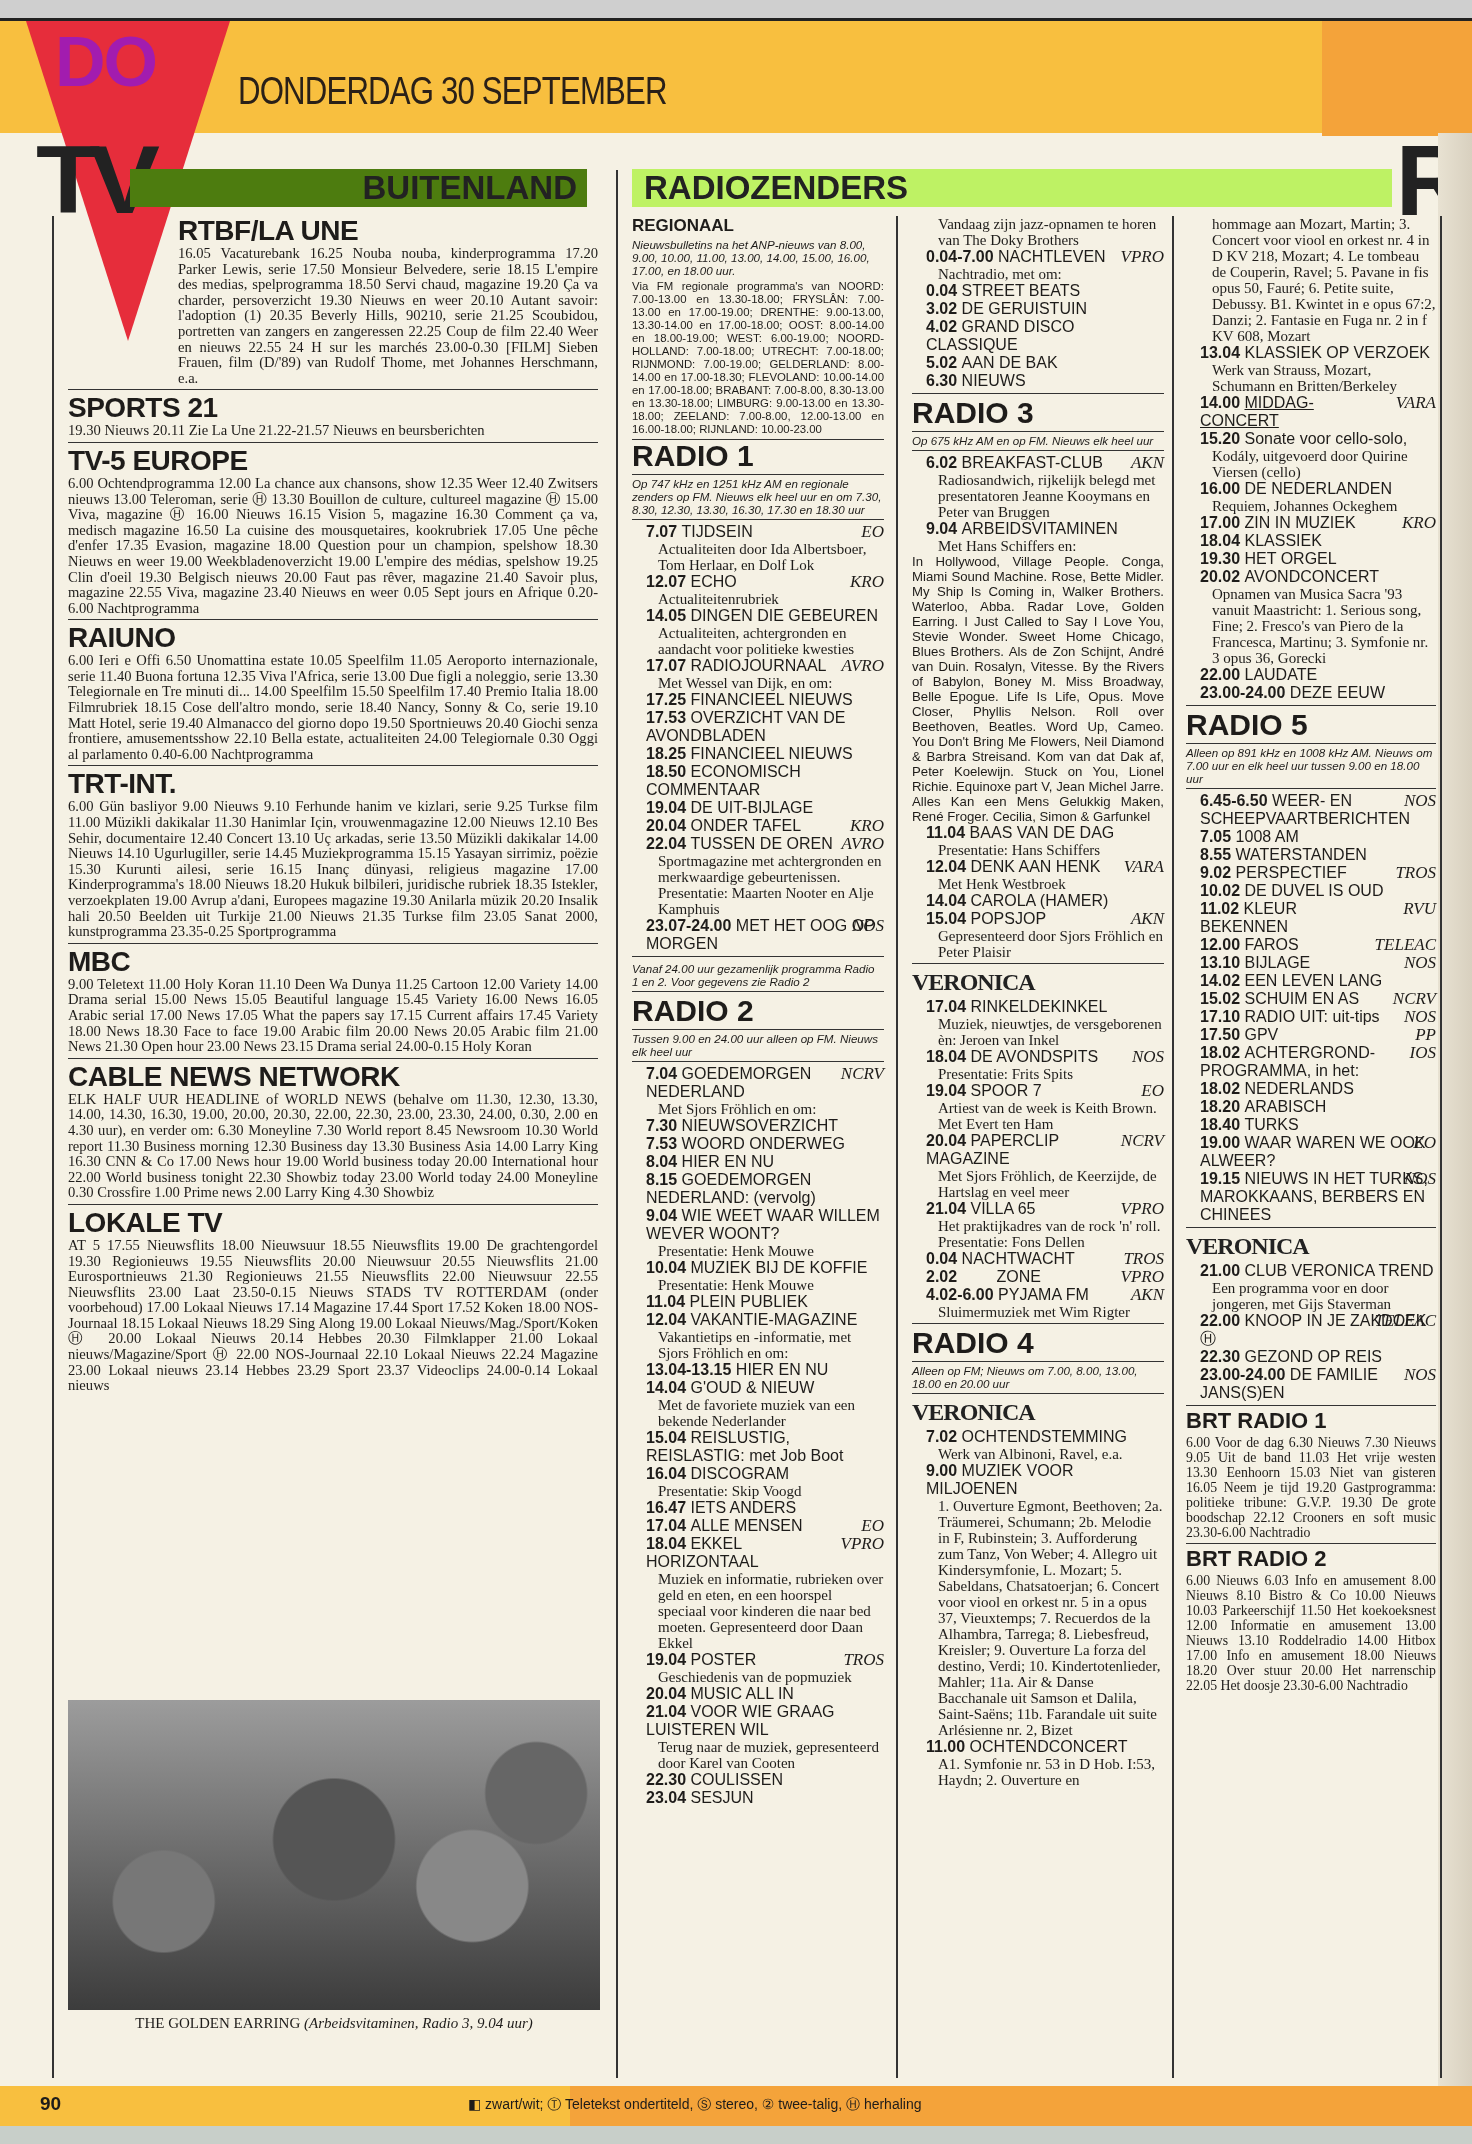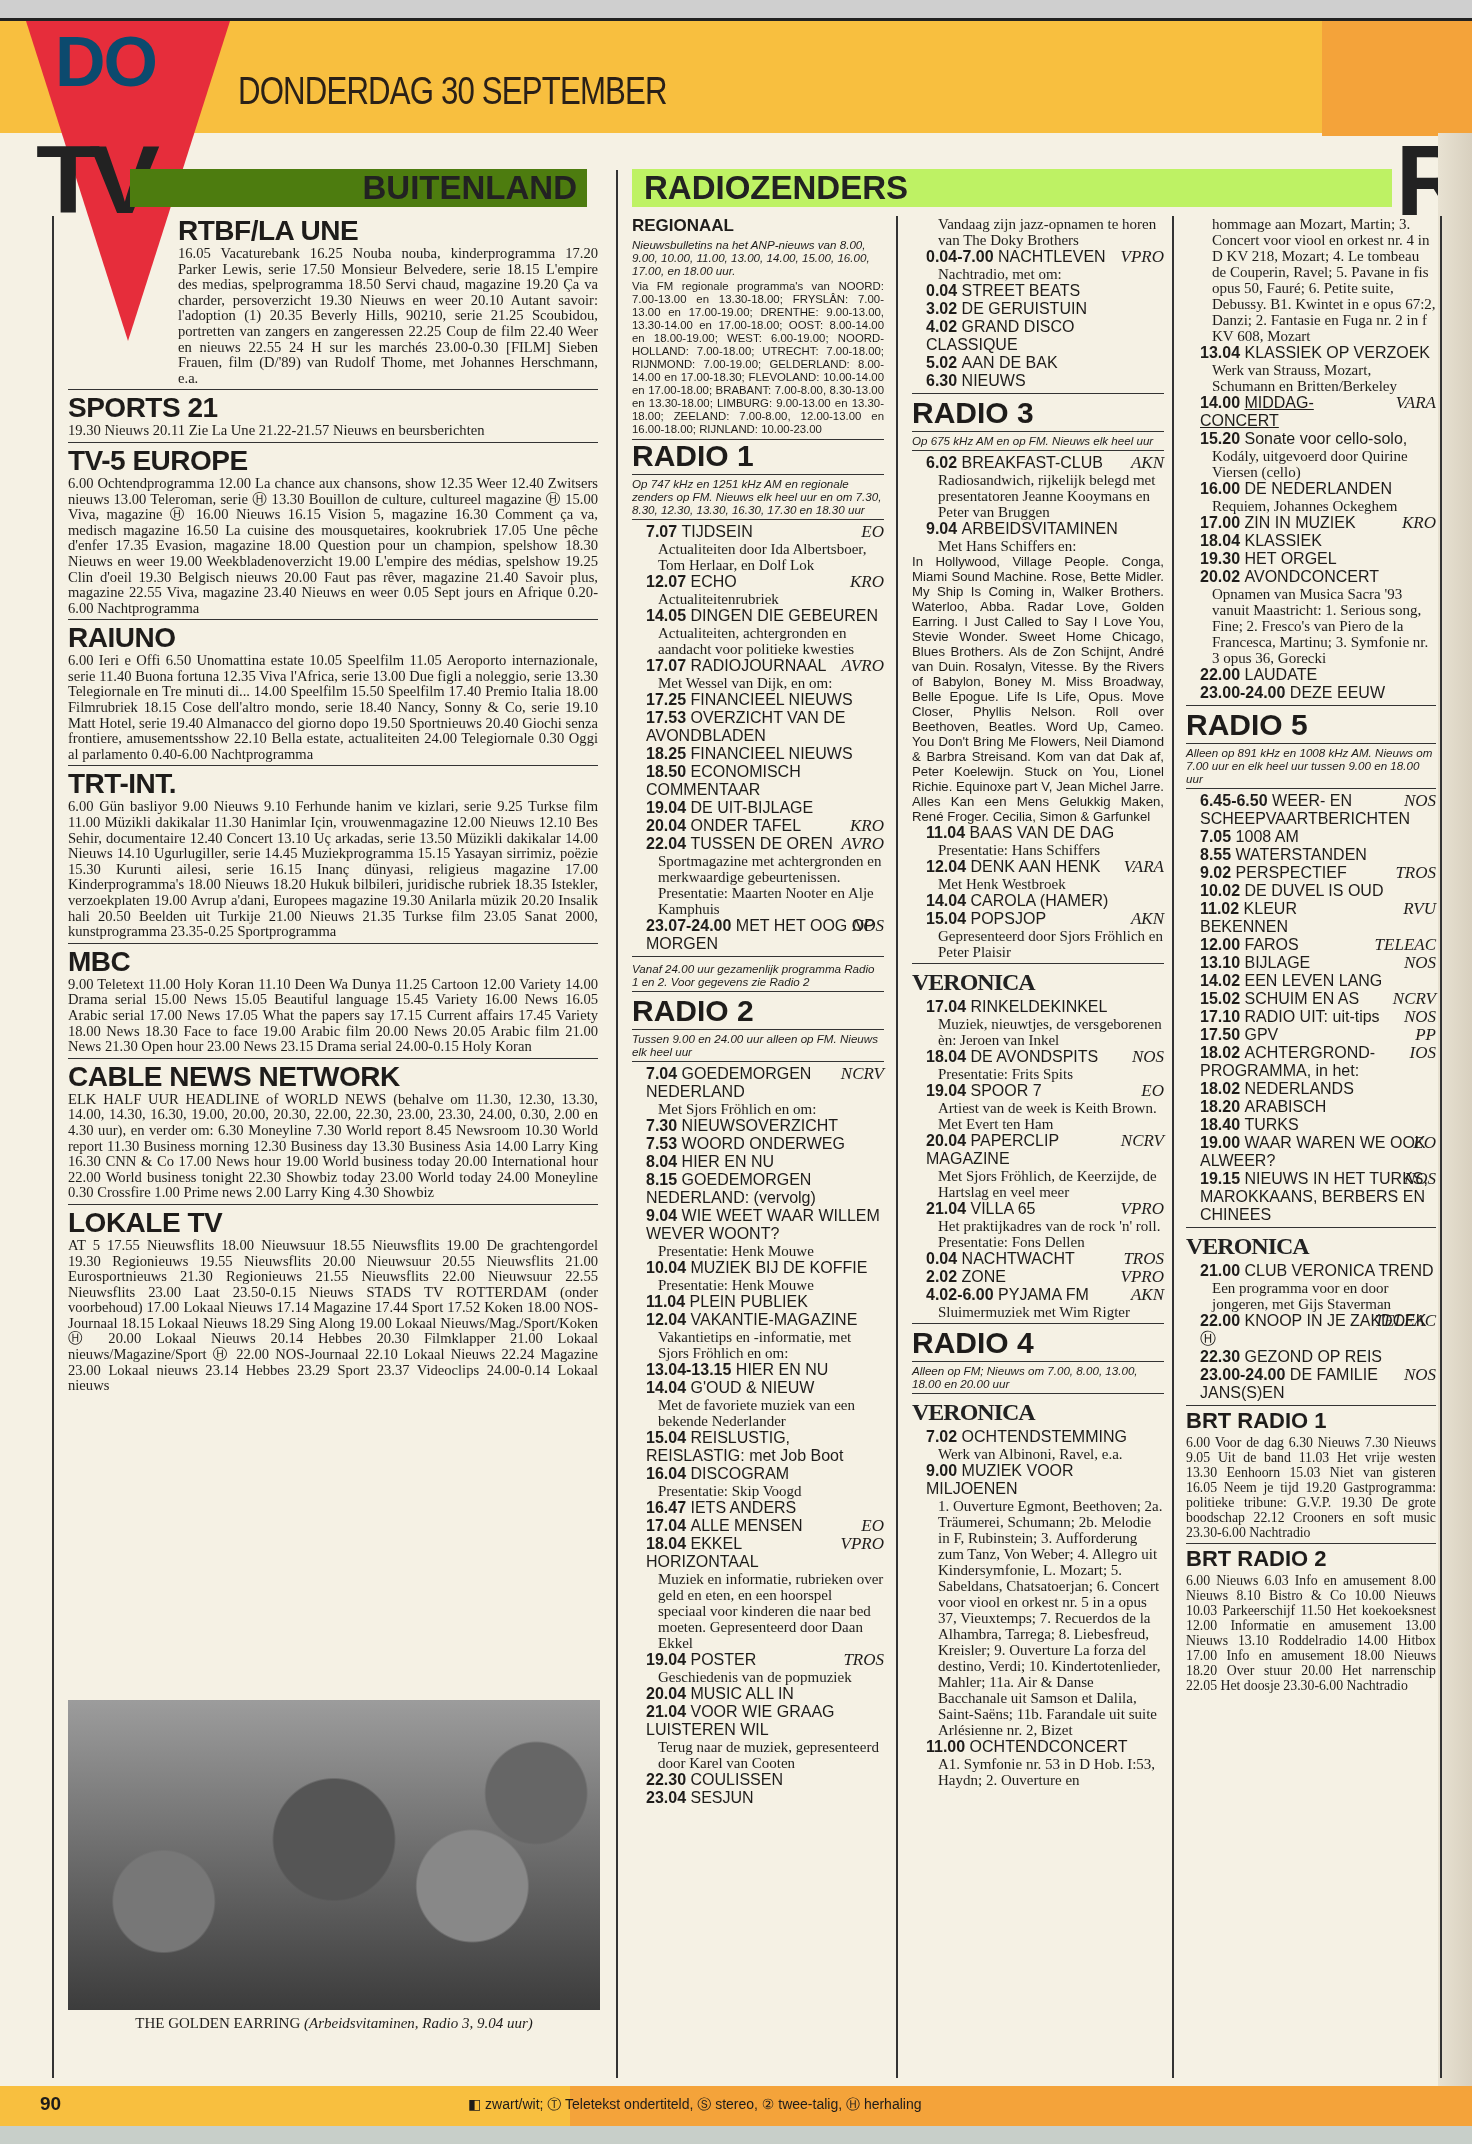--- a/index.html
+++ b/index.html
@@ -4,21 +4,21 @@
 <style>
   * { box-sizing: border-box; margin: 0; padding: 0; }
   html, body { width: 1472px; height: 2144px; overflow: hidden; }
   body { background: #f3efe2; font-family: "Liberation Serif", serif; color: #1e1c1a; position: relative; }
   .page { position: absolute; left: 0; top: 0; width: 1472px; height: 2144px; background: #f5f1e4; }
   .topstrip { position:absolute; left:0; top:0; width:1472px; height:18px; background:#cfcfcf; }
   .band { position:absolute; left:0; top:18px; width:1472px; height:115px; background:#f8bf3f; border-top:3px solid #222; }
   .band .right { position:absolute; right:0; top:0; width:150px; height:115px; background:#f4a33a; }
   .datetitle { position:absolute; left:238px; top:70px; font-family:"Liberation Sans", sans-serif; font-size:38px; letter-spacing:-1px; transform:scaleX(0.82); transform-origin:left; color:#2a2018; }
   .tri { position:absolute; left:26px; top:21px; width:0; height:0; border-left:102px solid transparent; border-right:102px solid transparent; border-top:320px solid #e62d3b; }
-  .do { position:absolute; left:55px; top:22px; font-family:"Liberation Sans", sans-serif; font-weight:bold; font-size:70px; color:#0c4a6e; letter-spacing:-2px; }
+  .do { position:absolute; left:55px; top:22px; font-family:"Liberation Sans", sans-serif; font-weight:bold; font-size:70px; color:#a21caf; letter-spacing:-2px; }
   .tv { position:absolute; left:36px; top:140px; font-family:"Liberation Sans", sans-serif; font-weight:bold; font-size:96px; color:#222; letter-spacing:-10px; transform:scaleX(1.1); transform-origin:left; line-height:80px; }
   .rbig { position:absolute; right:4px; top:140px; font-family:"Liberation Sans", sans-serif; font-weight:bold; font-size:100px; color:#222; line-height:80px; }
   .secbar { position:absolute; top:169px; height:38px; background:#4d7c0f; font-family:"Liberation Sans", sans-serif; font-weight:bold; font-size:33px; color:#222; transform-origin:left; }
   .secbar.buiten { left:130px; width:457px; text-align:right; padding-right:10px; }
   .secbar.radio { left:632px; width:760px; padding-left:12px; background:#bef264; }
   .vline { position:absolute; width:2px; background:#333; }
   .col { position:absolute; }
   .tvcol { left:68px; top:216px; width:530px; }
   .chan { border-bottom:1.5px solid #333; padding-bottom:3px; margin-bottom:3px; }
   .chan h2 { font-family:"Liberation Sans", sans-serif; font-weight:bold; font-size:28px; line-height:30px; letter-spacing:-0.5px; }
@@ -220,21 +220,21 @@
         <div class="desc">Muziek, nieuwtjes, de versgeborenen èn: Jeroen van Inkel</div>
         <div class="prog"><span class="t">18.04 </span><span style="padding-right: 50px;">DE AVONDSPITS</span><span class="b">NOS</span></div>
         <div class="desc">Presentatie: Frits Spits</div>
         <div class="prog"><span class="t">19.04 </span><span style="padding-right: 50px;">SPOOR 7</span><span class="b">EO</span></div>
         <div class="desc">Artiest van de week is Keith Brown. Met Evert ten Ham</div>
         <div class="prog"><span class="t">20.04 </span><span style="padding-right: 50px;">PAPERCLIP MAGAZINE</span><span class="b">NCRV</span></div>
         <div class="desc">Met Sjors Fröhlich, de Keerzijde, de Hartslag en veel meer</div>
         <div class="prog"><span class="t">21.04 </span><span style="padding-right: 50px;">VILLA 65</span><span class="b">VPRO</span></div>
         <div class="desc">Het praktijkadres van de rock 'n' roll. Presentatie: Fons Dellen</div>
         <div class="prog"><span class="t">0.04 </span><span style="padding-right: 50px;">NACHTWACHT</span><span class="b">TROS</span></div>
-        <div class="prog"><span class="t">2.02 </span><span style="padding-right: 50px;">ZONE</span><span class="b">VPRO</span></div>
+        <div class="prog"><span class="t">2.02 </span><span style="padding-right: 50px; margin-left: 35px;">ZONE</span><span class="b">VPRO</span></div>
         <div class="prog"><span class="t">4.02-6.00 </span><span style="padding-right: 50px;">PYJAMA FM</span><span class="b">AKN</span></div>
         <div class="desc">Sluimermuziek met Wim Rigter</div>
       </div>
     <div class="rule"></div>
     <div class="stn">RADIO 4</div>
     <div class="stn-sub">Alleen op FM; Nieuws om 7.00, 8.00, 13.00, 18.00 en 20.00 uur</div>
     <div class="veronica">VERONICA</div>
     <div id="r4list">
         <div class="prog"><span class="t">7.02 </span><span>OCHTENDSTEMMING</span></div>
         <div class="desc">Werk van Albinoni, Ravel, e.a.</div>

